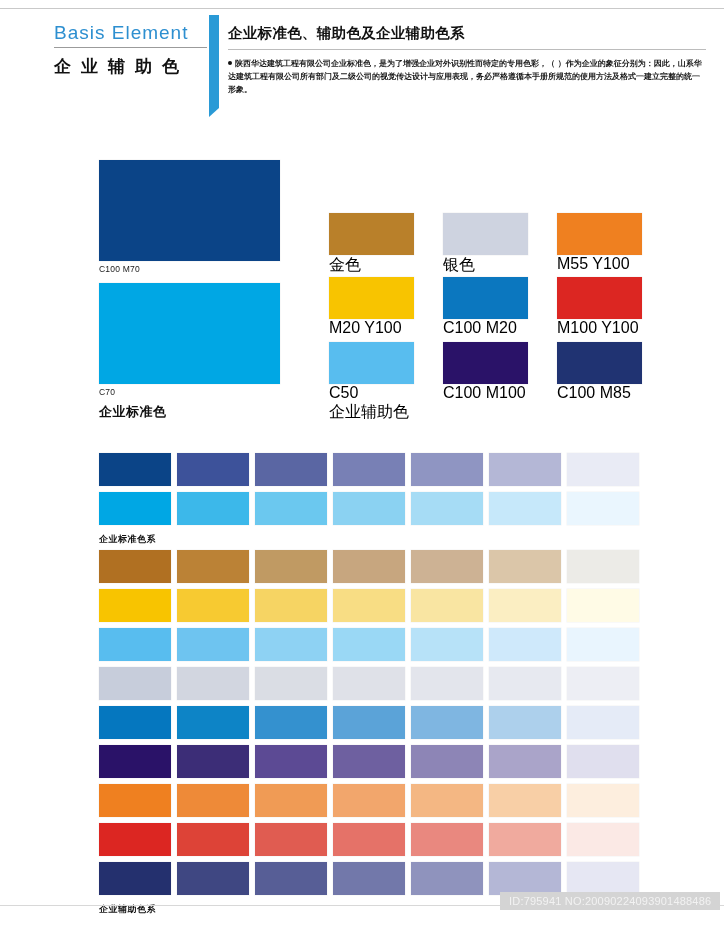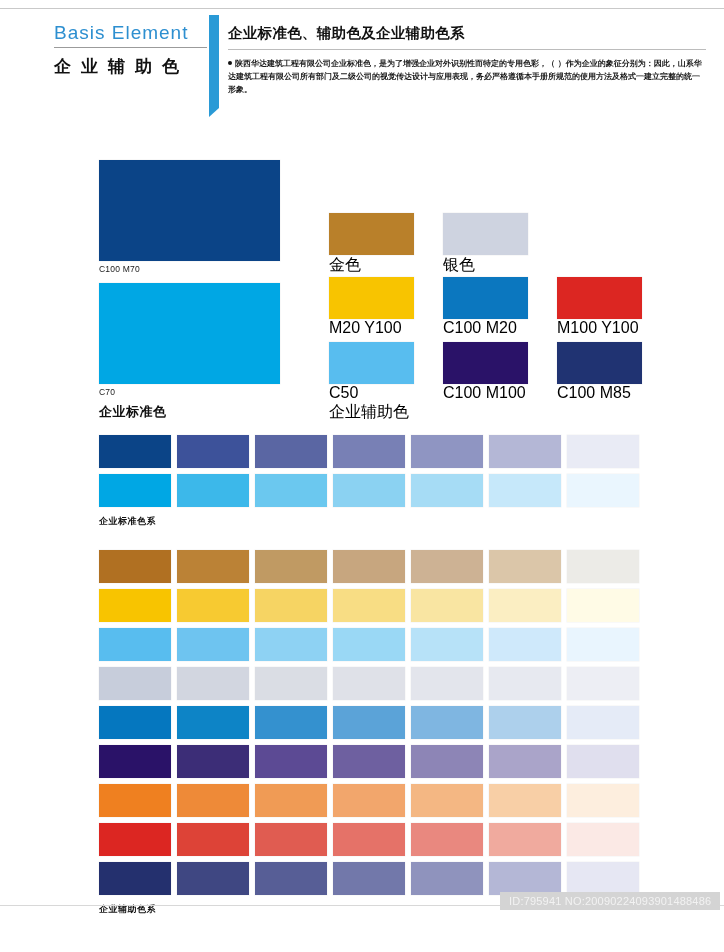--- a/index.html
+++ b/index.html
@@ -258,20 +258,24 @@
   </div>
 
   <div class="sm" style="left:329px; top:213px;">
     <div class="chip" style="background: rgb(185, 128, 42);"></div>
     <div class="code">金色</div>
   </div>
   <div class="sm" style="left:443px; top:213px;">
     <div class="chip" style="background: rgb(206, 211, 224);"></div>
     <div class="code">银色</div>
   </div>
+  <div class="sm" style="left:557px; top:213px;">
+    <div class="chip" style="background: rgb(239, 128, 32);"></div>
+    <div class="code">M55  Y100</div>
+  </div>
 
   <div class="sm" style="left:329px; top:277px;">
     <div class="chip" style="background: rgb(248, 196, 0);"></div>
     <div class="code">M20  Y100</div>
   </div>
   <div class="sm" style="left:443px; top:277px;">
     <div class="chip" style="background: rgb(11, 119, 191);"></div>
     <div class="code">C100  M20</div>
   </div>
   <div class="sm" style="left:557px; top:277px;">
@@ -286,21 +290,21 @@
   </div>
   <div class="sm" style="left:443px; top:342px;">
     <div class="chip" style="background: rgb(42, 18, 104);"></div>
     <div class="code">C100  M100</div>
   </div>
   <div class="sm" style="left:557px; top:342px;">
     <div class="chip" style="background: rgb(32, 51, 114);"></div>
     <div class="code">C100  M85</div>
   </div>
 
-  <div class="series" style="top:435px;">
+  <div class="series" style="top:453px;">
     <div id="primary-series-rows">
         <div class="grid-row">
           <div class="grid-cell" style="background: rgb(11, 68, 135);"></div>
           <div class="grid-cell" style="background: rgb(61, 82, 154);"></div>
           <div class="grid-cell" style="background: rgb(90, 102, 163);"></div>
           <div class="grid-cell" style="background: rgb(120, 128, 181);"></div>
           <div class="grid-cell" style="background: rgb(143, 149, 194);"></div>
           <div class="grid-cell" style="background: rgb(180, 183, 214);"></div>
           <div class="grid-cell" style="background: rgb(233, 235, 245);"></div>
         </div>

